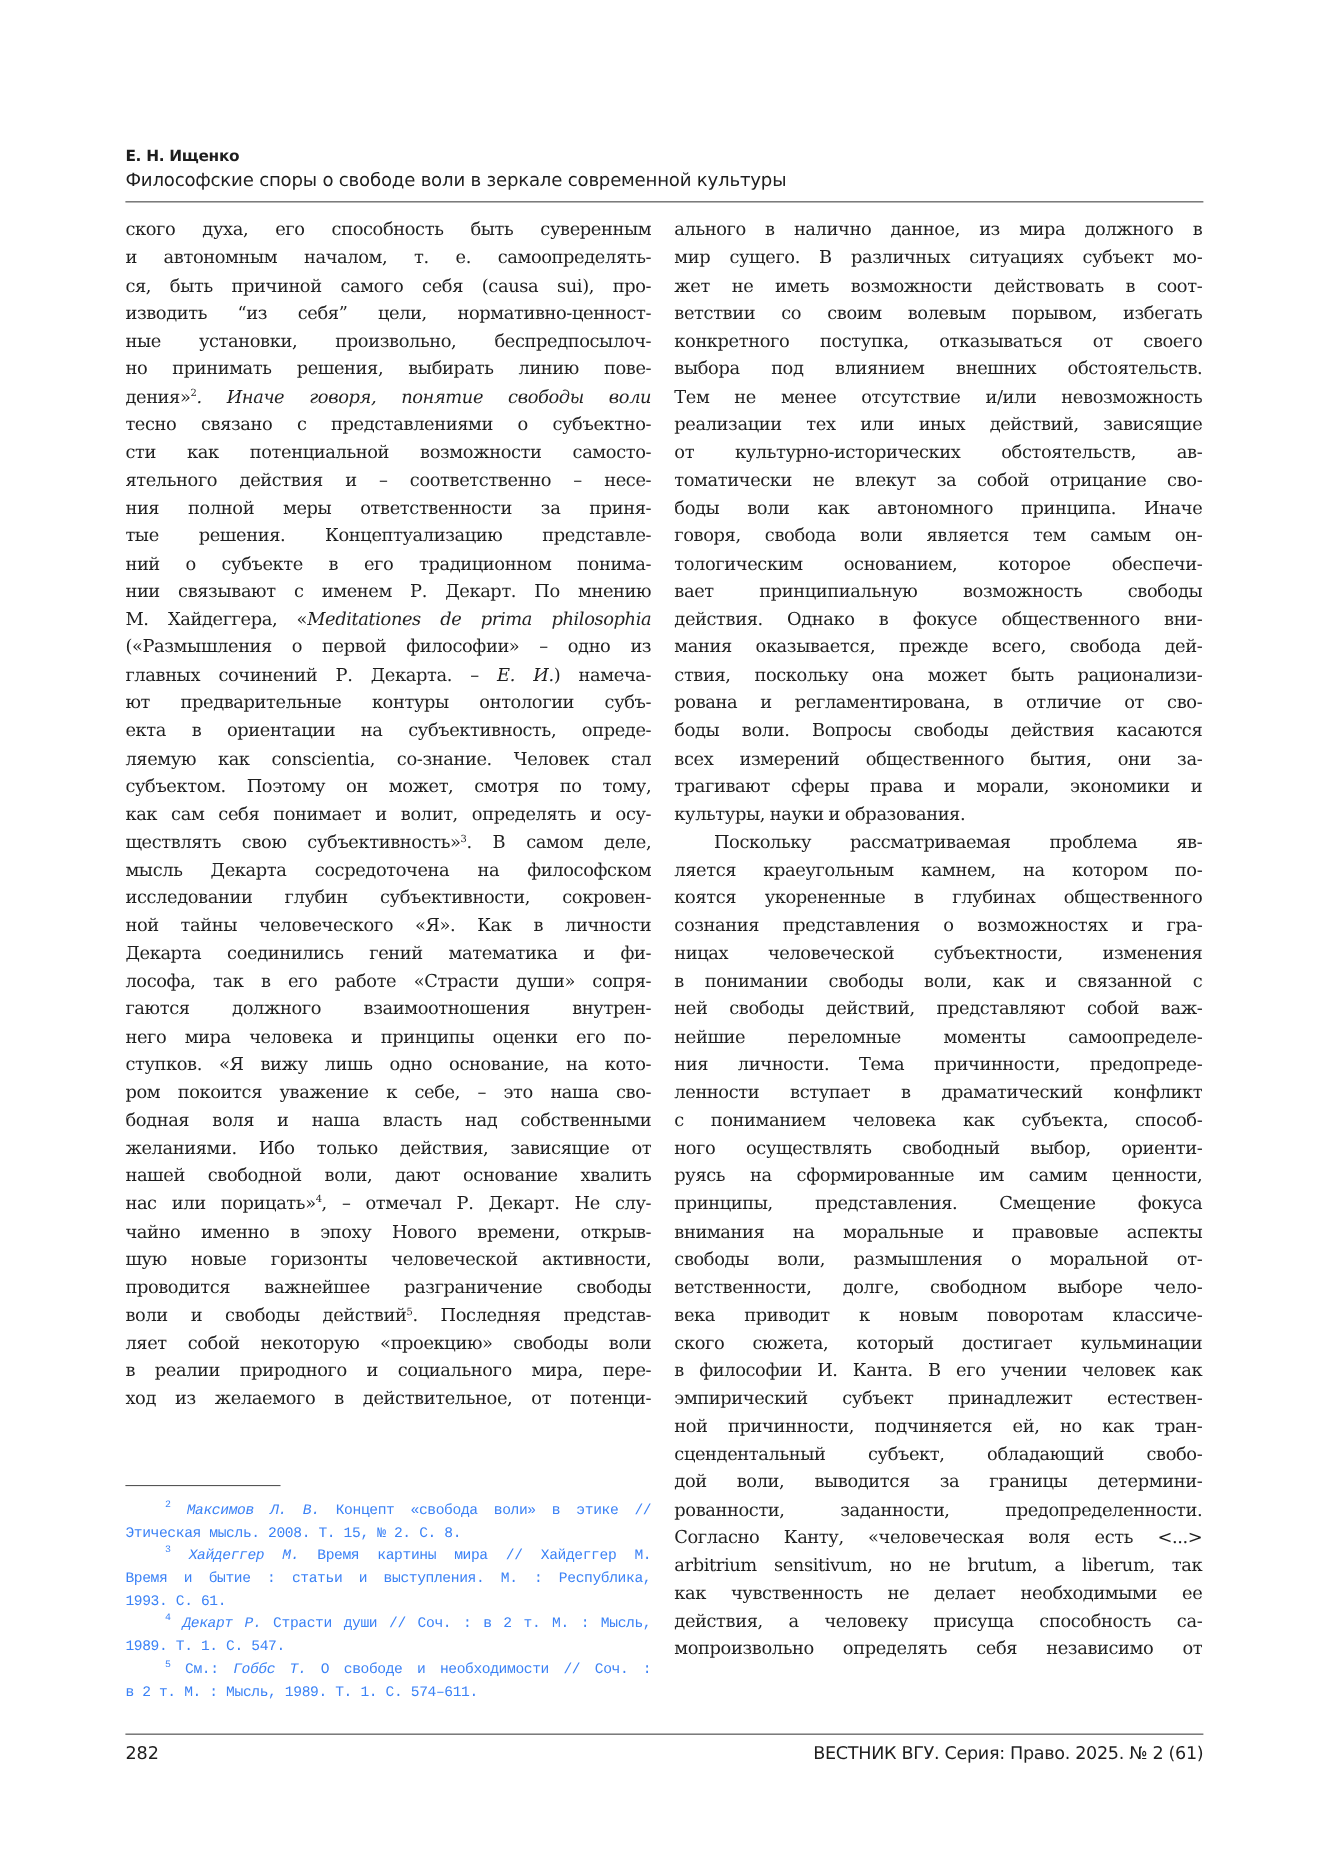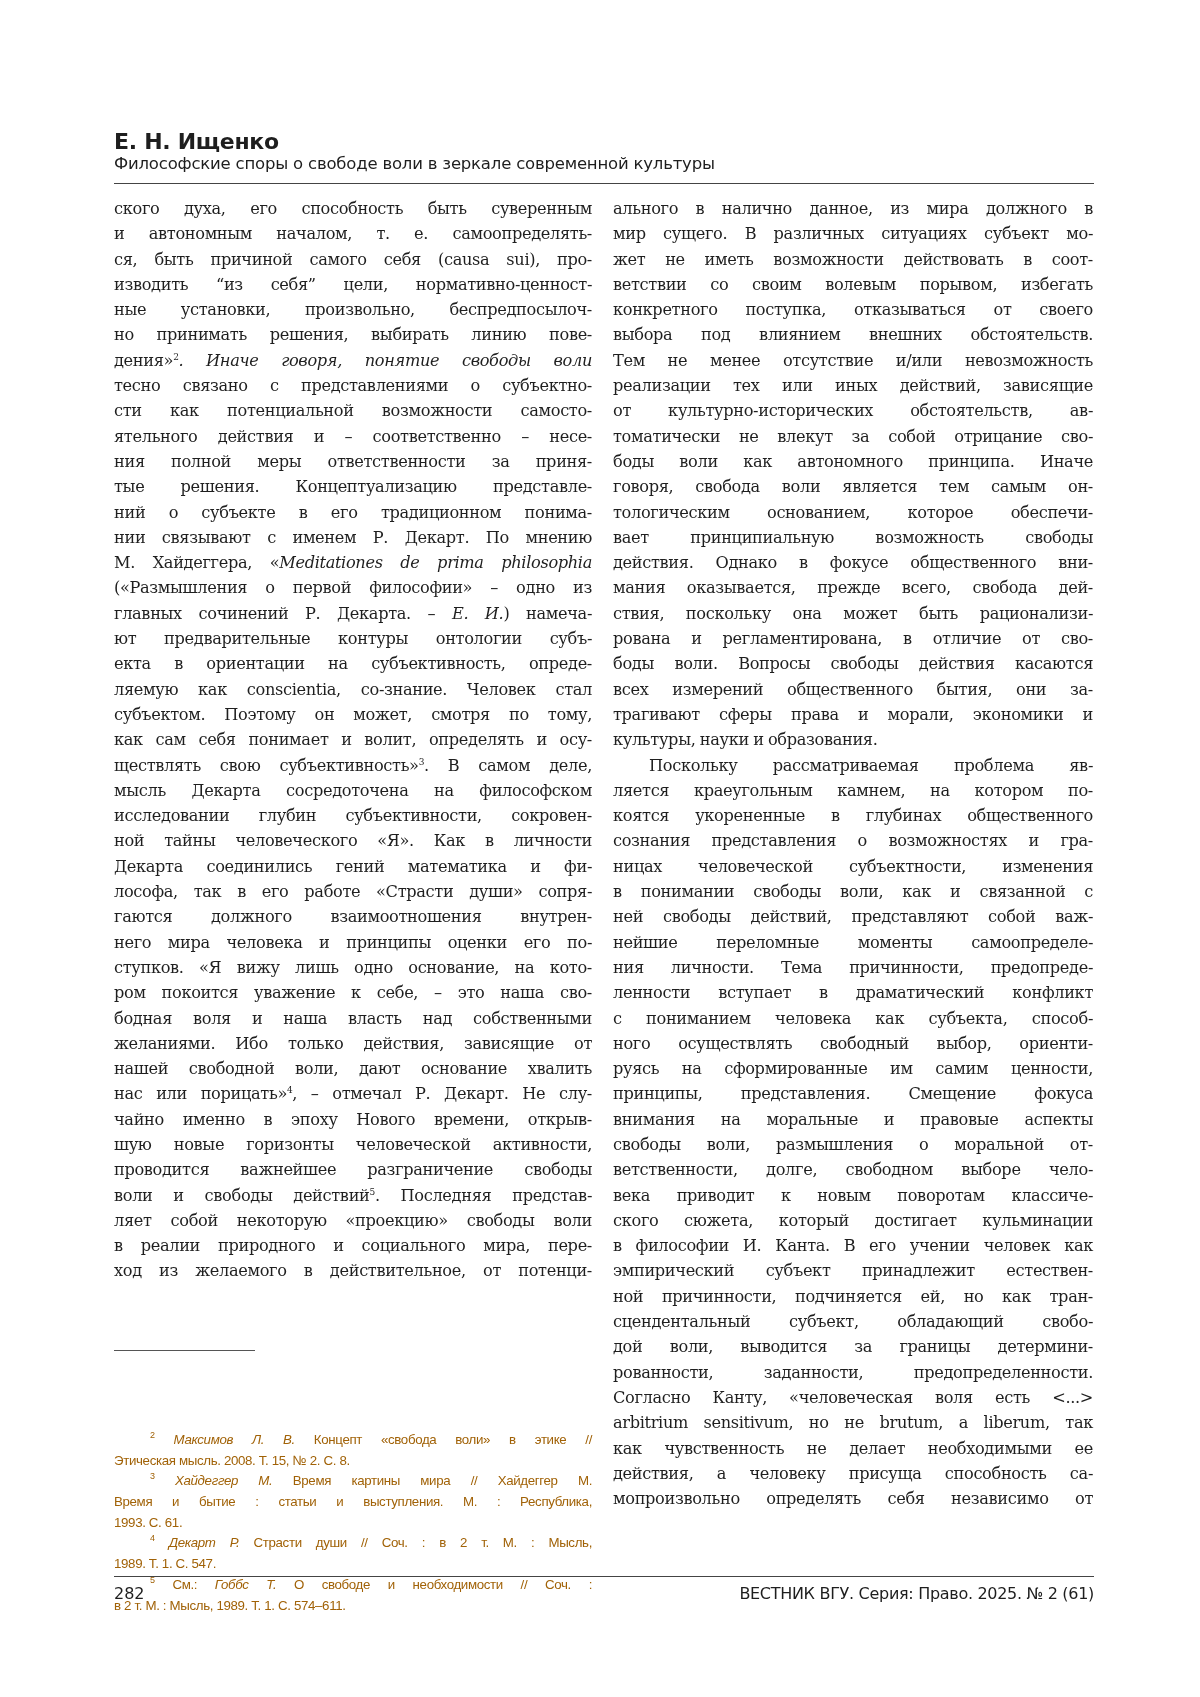--- a/index.html
+++ b/index.html
@@ -1,32 +1,32 @@
 <!DOCTYPE html>
 <html><head>
 <meta charset="utf-8">
 <style>
   html, body { margin: 0; padding: 0; background: #ffffff; }
   body { width: 1200px; height: 1697px; position: relative; overflow: hidden; color: #1e1e1e; }
   .header { position: absolute; left: 114px; top: 131px; width: 980px; font-family: "DejaVu Sans", sans-serif; }
-  .author { font-weight: bold; font-size: 22px; line-height: 22px; letter-spacing: -0.3px; }
+  .author { font-weight: bold; font-size: 14px; line-height: 22px; letter-spacing: -0.3px; }
   .article-title { font-size: 16.5px; line-height: 22px; letter-spacing: -0.2px; }
   .rule { position: absolute; left: 114px; width: 980px; height: 0; border-top: 1.6px solid #444; }
   .rule.top { top: 183px; }
   .rule.bottom { top: 1576px; }
   .col { position: absolute; top: 196px; font-family: "DejaVu Serif", serif; font-size: 16.2px; line-height: 25.3px; color: #1f1f1f; }
   .col.left { left: 114px; width: 478px; }
   .col.right { left: 613px; width: 480px; }
   .line { white-space: nowrap; display: block; text-align: justify; text-align-last: justify; height: 25.3px; letter-spacing: -0.35px; word-spacing: -0.5px; }
   .line.last { text-align-last: left; }
   .line.indent { padding-left: 36px; }
   sup { font-size: 9px; line-height: 0; vertical-align: 6px; }
   i { font-style: italic; }
   .fn-rule { position: absolute; left: 114px; top: 1350px; width: 141px; border-top: 1.5px solid #555; }
-  .footnotes { position: absolute; left: 114px; top: 1430px; width: 478px; font-family: Liberation Sans, sans-serif; font-size: 13.3px; line-height: 20.7px; color: #a16207; }
+  .footnotes { position: absolute; left: 114px; top: 1363px; width: 478px; font-family: Liberation Mono, monospace; font-size: 13.3px; line-height: 20.7px; color: #3b82f6; }
   .fn-line { display: block; white-space: nowrap; text-align: justify; text-align-last: justify; letter-spacing: -0.35px; height: 20.7px; }
   .fn-line.first { padding-left: 36px; }
   .fn-line.last { text-align-last: left; }
   .footer { position: absolute; top: 1583px; left: 114px; width: 980px; font-family: "DejaVu Sans", sans-serif; font-size: 16px; line-height: 22px; color: #1e1e1e; }
   .page-num { position: absolute; left: 0; top: 0; }
   .journal { position: absolute; right: 0; top: 0; letter-spacing: -0.3px; }
 </style>
 </head>
 <body>
 

